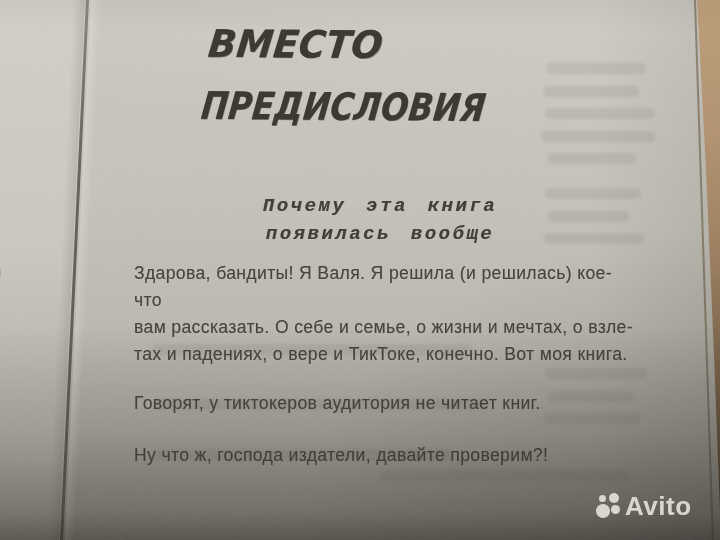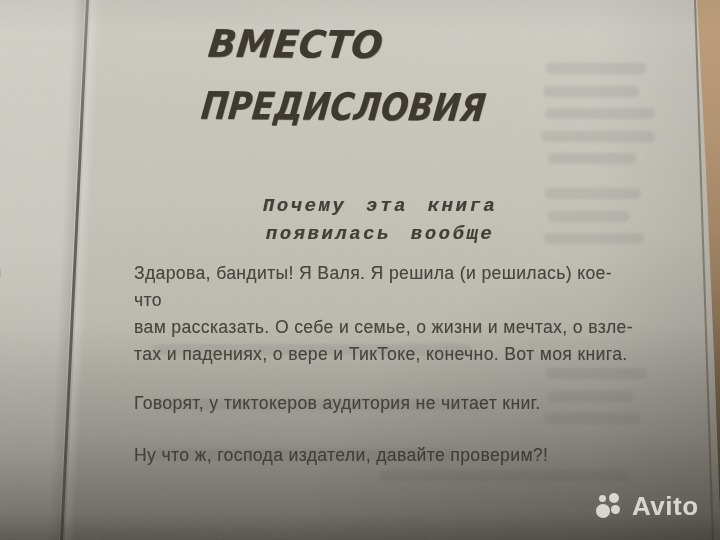--- a/index.html
+++ b/index.html
@@ -84,21 +84,21 @@
   .smudge{position:absolute;height:11px;border-radius:5px;background:rgba(86,90,80,.12);filter:blur(1.6px);}
   
   #shade{
     position:absolute;inset:0;pointer-events:none;
     background:
       radial-gradient(ellipse at 100% 104%,rgba(28,26,22,.22),rgba(0,0,0,0) 42%),
       linear-gradient(180deg,rgba(30,28,22,.05) 0%,rgba(30,28,22,0) 6%,rgba(30,28,22,0) 60%,rgba(44,42,35,.16) 80%,rgba(38,36,30,.34) 95%,rgba(24,22,17,.48) 100%);
   }
   
   #watermark{
-    position:absolute;left:596px;top:491px;display:flex;align-items:flex-end;gap:10px;
+    position:absolute;left:596px;top:491px;display:flex;align-items:flex-end;gap:3px;
     color:rgba(238,236,229,.85);
   }
   #wm-logo{position:relative;width:26px;height:30px;}
   #wm-logo .c{position:absolute;border-radius:50%;background:rgba(238,236,229,.85);}
   #wm-logo .c-big{left:0;top:13px;width:14px;height:14px;}
   #wm-logo .c-small{left:3px;top:4px;width:7px;height:7px;}
   #wm-logo .c-right{left:13px;top:2px;width:10px;height:10px;}
   #wm-logo .c-low{left:15px;top:14px;width:9px;height:9px;}
   #wm-text{font-size:26px;font-weight:bold;letter-spacing:.5px;line-height:30px;}
   #grain{position:absolute;inset:0;opacity:.07;pointer-events:none;}

